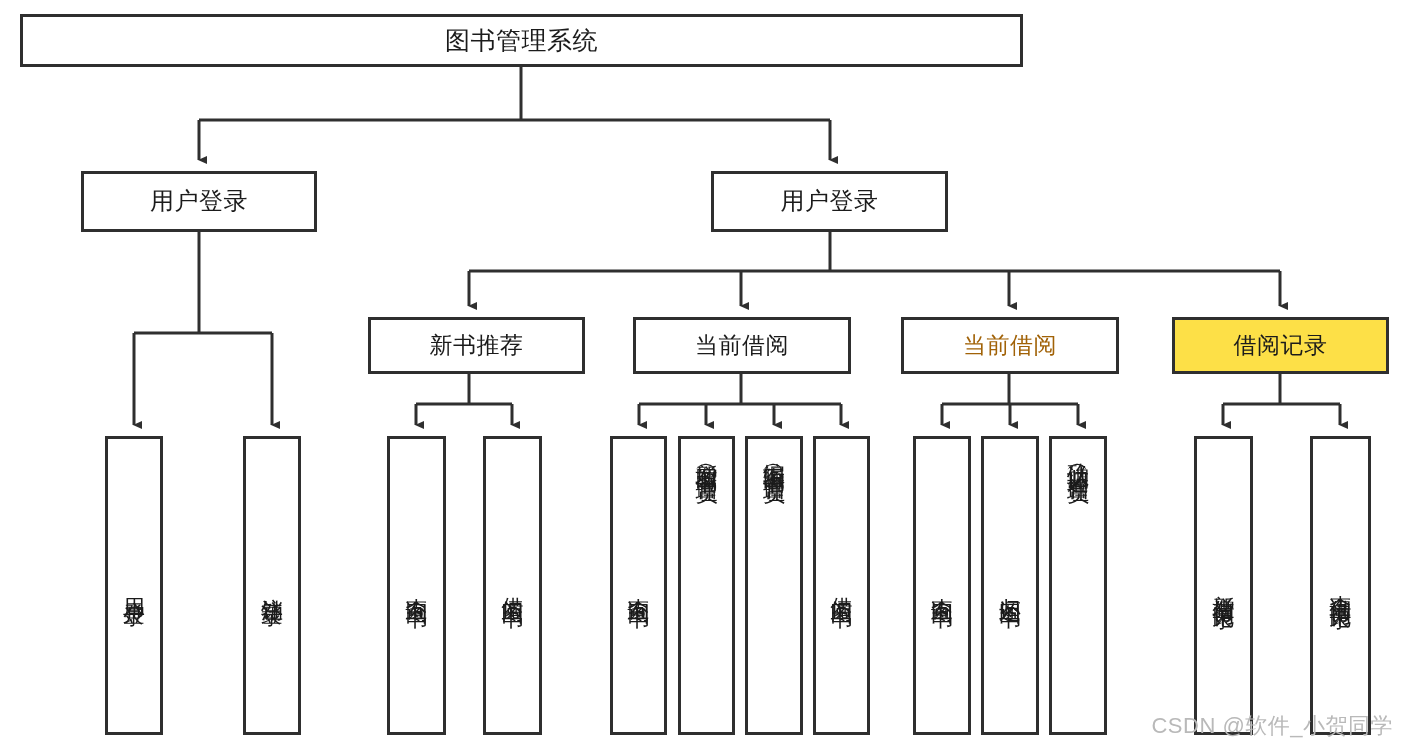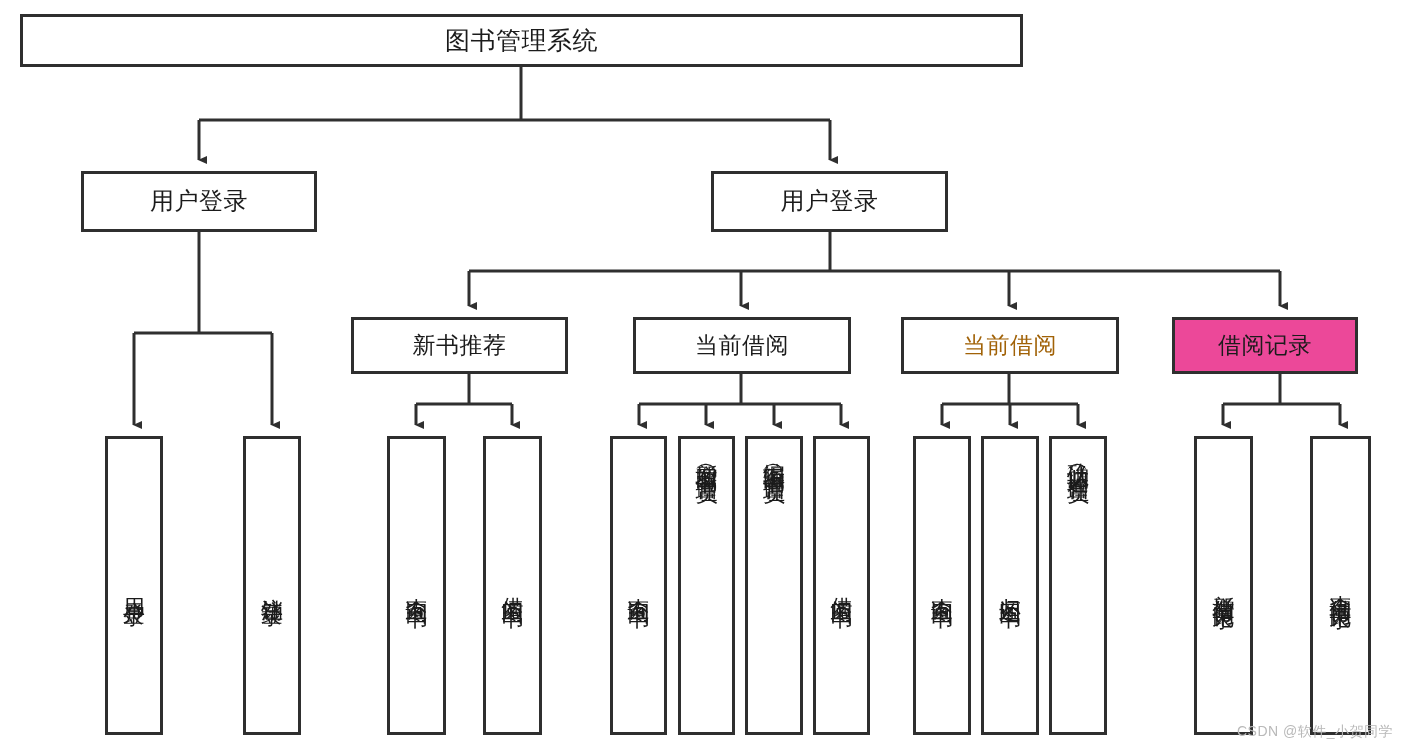--- a/index.html
+++ b/index.html
@@ -61,21 +61,21 @@
     padding-top: 6px;
   }
   .leaf.align-mid {
     align-items: center;
     padding-top: 0;
   }
   #watermark {
     position: absolute;
     right: 12px;
     bottom: 6px;
-    font-size: 14px;
+    font-size: 22px;
     color: #b9b9b9;
     white-space: nowrap;
     letter-spacing: 0.5px;
   }
 </style>
 </head>
 <body>
 
 <div id="diagram-root" style="background: rgb(255, 255, 255);">
 
@@ -134,30 +134,30 @@
     <span class="node-label" style="color: rgb(27, 27, 27);">图书管理系统</span>
   </div>
 
   <div class="node-box level-2" style="left: 81px; top: 171px; width: 236px; height: 61px; border-color: rgb(47, 47, 47); background: rgb(255, 255, 255);">
     <span class="node-label" style="color: rgb(27, 27, 27);">用户登录</span>
   </div>
   <div class="node-box level-2" style="left: 711px; top: 171px; width: 237px; height: 61px; border-color: rgb(47, 47, 47); background: rgb(255, 255, 255);">
     <span class="node-label" style="color: rgb(27, 27, 27);">用户登录</span>
   </div>
 
-  <div class="node-box level-3" style="left: 351px; top: 317px; width: 217px; height: 57px; border-color: rgb(47, 47, 47); background: rgb(255, 255, 255);">
+  <div class="node-box level-3" style="left: 368px; top: 317px; width: 217px; height: 57px; border-color: rgb(47, 47, 47); background: rgb(255, 255, 255);">
     <span class="node-label" style="color: rgb(27, 27, 27);">新书推荐</span>
   </div>
   <div class="node-box level-3" style="left: 633px; top: 317px; width: 218px; height: 57px; border-color: rgb(47, 47, 47); background: rgb(255, 255, 255);">
     <span class="node-label" style="color: rgb(27, 27, 27);">当前借阅</span>
   </div>
   <div class="node-box level-3" style="left: 901px; top: 317px; width: 218px; height: 57px; border-color: rgb(47, 47, 47); background: rgb(255, 255, 255);">
     <span class="node-label" style="color: #a16207;">当前借阅</span>
   </div>
-  <div class="node-box level-3" style="left: 1172px; top: 317px; width: 186px; height: 57px; border-color: rgb(47, 47, 47); background: #ec4899;">
+  <div class="node-box level-3" style="left: 1172px; top: 317px; width: 217px; height: 57px; border-color: rgb(47, 47, 47); background: #fde047;">
     <span class="node-label" style="color: rgb(27, 27, 27);">借阅记录</span>
   </div>
 
   <div class="node-box leaf align-mid" style="left: 105px; top: 436px; width: 58px; height: 299px; border-color: rgb(47, 47, 47); background: rgb(255, 255, 255);">
     <span class="node-label" style="color: rgb(27, 27, 27);">用户登录</span>
   </div>
   <div class="node-box leaf align-mid" style="left: 243px; top: 436px; width: 58px; height: 299px; border-color: rgb(47, 47, 47); background: rgb(255, 255, 255);">
     <span class="node-label" style="color: rgb(27, 27, 27);">注销登录</span>
   </div>
   <div class="node-box leaf align-mid" style="left: 387px; top: 436px; width: 59px; height: 299px; border-color: rgb(47, 47, 47); background: rgb(255, 255, 255);">

